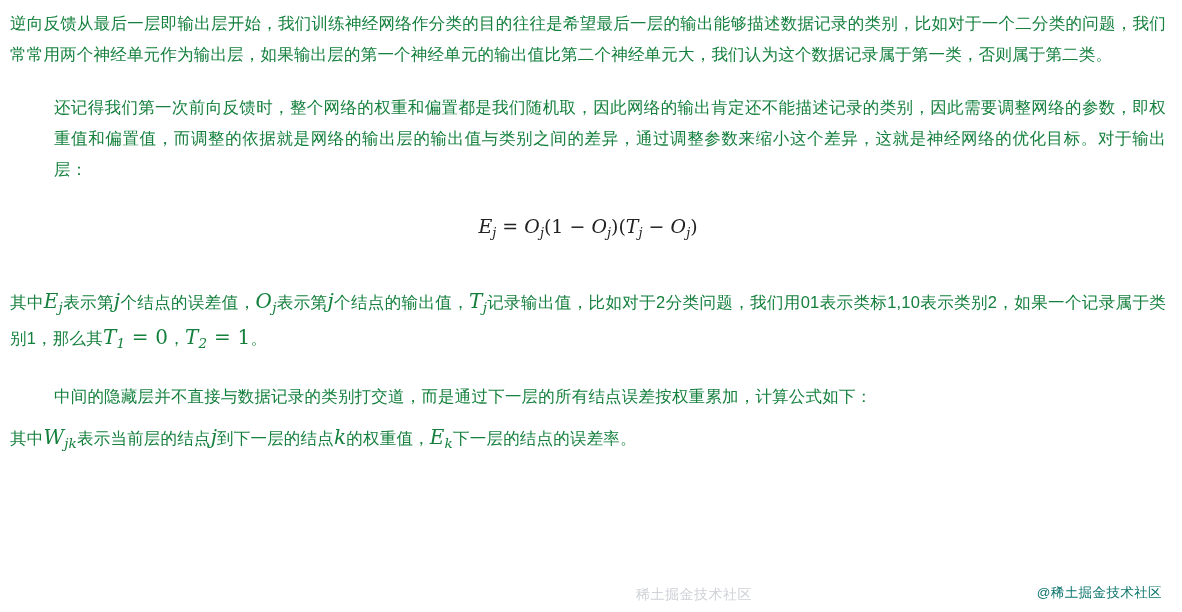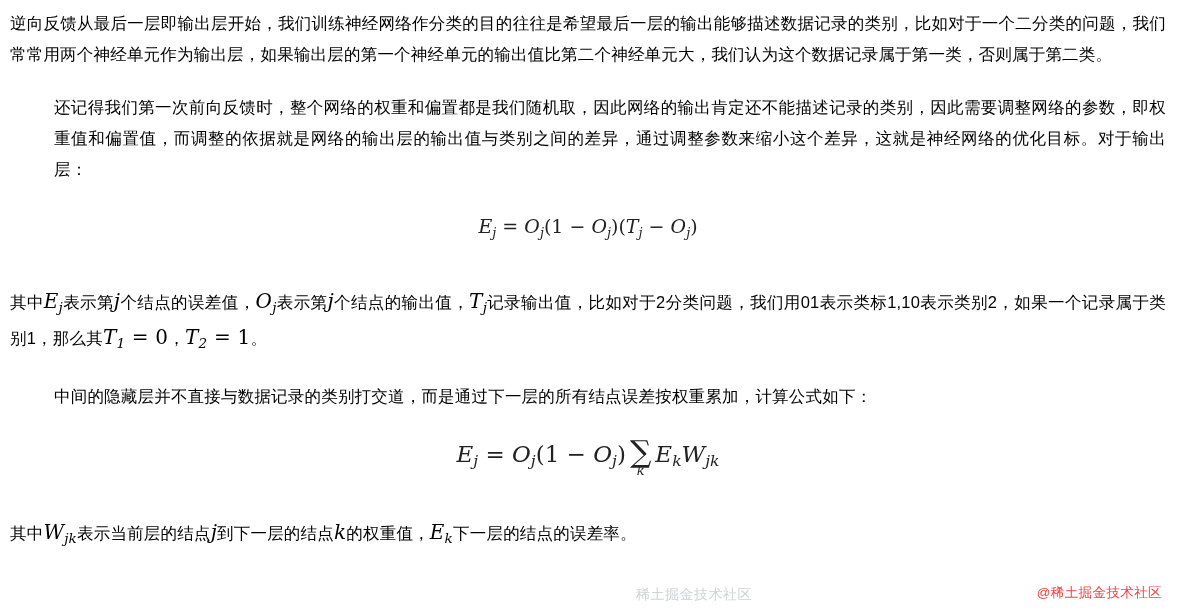--- a/index.html
+++ b/index.html
@@ -21,21 +21,21 @@
     height: 612px;
     box-sizing: border-box;
     padding: 8px 16px 0 10px;
   }
   p.para {
     margin: 0 0 22px 0;
     font-size: 16.5px;
     line-height: 31px;
     text-align: justify;
     text-justify: inter-ideograph;
-    color: #000000;
+    color: #15803d;
     letter-spacing: 0.2px;
   }
   p.para.tight {
     margin-bottom: 10px;
     margin-left: 44px;
   }
   .formula {
     text-align: center;
     font-family: "DejaVu Serif", "Liberation Serif", serif;
     color: #222;
@@ -87,21 +87,21 @@
     font-size: 13px;
     font-style: italic;
     line-height: 1.1;
     margin-top: -1px;
   }
   .watermark {
     position: absolute;
     right: 20px;
     bottom: 10px;
     font-size: 13.5px;
-    color: #ef4444;
+    color: #0f766e;
     letter-spacing: 0.4px;
     font-family: "Liberation Sans", "DejaVu Sans", sans-serif;
     margin-left: 13px;
   }
   .watermark-center {
     position: absolute;
     left: 636px;
     bottom: 8px;
     font-size: 14px;
     color: #c7cad0;
@@ -126,25 +126,20 @@
     <span class="mathup"> = </span>
     <span class="math">O<sub>j</sub></span><span class="mathup">(1 − </span><span class="math">O<sub>j</sub></span><span class="mathup">)(</span><span class="math">T<sub>j</sub></span><span class="mathup"> − </span><span class="math">O<sub>j</sub></span><span class="mathup">)</span>
   </div>
 
   <p class="para">
     <span>其中</span><span class="inline-m"><span>E</span><sub>j</sub></span><span>表示第</span><span class="inline-m">j</span><span>个结点的误差值，</span><span class="inline-m"><span>O</span><sub>j</sub></span><span>表示第</span><span class="inline-m">j</span><span>个结点的输出值，</span><span class="inline-m"><span>T</span><sub>j</sub></span><span>记录输出值，比如对于2分类问题，我们用01表示类标1,10表示类别2，如果一个记录属于类别1，那么其</span><span class="inline-m"><span>T</span><sub>1</sub><span class="mathup"> = 0</span></span><span>，</span><span class="inline-m"><span>T</span><sub>2</sub><span class="mathup"> = 1</span></span><span>。</span>
   </p>
 
   <p class="para tight">中间的隐藏层并不直接与数据记录的类别打交道，而是通过下一层的所有结点误差按权重累加，计算公式如下：</p>
 
-  <div class="formula formula-2">
-    <span class="math">E<sub>j</sub></span>
-    <span class="mathup"> = </span>
-    <span class="math">O<sub>j</sub></span><span class="mathup">(1 − </span><span class="math">O<sub>j</sub></span><span class="mathup">)</span><span class="sum-wrap"><span class="sum-sym">∑</span><span class="sum-sub">k</span></span><span class="math">E<sub>k</sub>W<sub>jk</sub></span>
-  </div>
 
   <p class="para last-line">
     <span>其中</span><span class="inline-m"><span>W</span><sub>jk</sub></span><span>表示当前层的结点</span><span class="inline-m">j</span><span>到下一层的结点</span><span class="inline-m">k</span><span>的权重值，</span><span class="inline-m"><span>E</span><sub>k</sub></span><span>下一层的结点的误差率。</span>
   </p>
 
   <div class="watermark-center">稀土掘金技术社区</div>
   <div class="watermark">@稀土掘金技术社区</div>
 
 </div>
 

